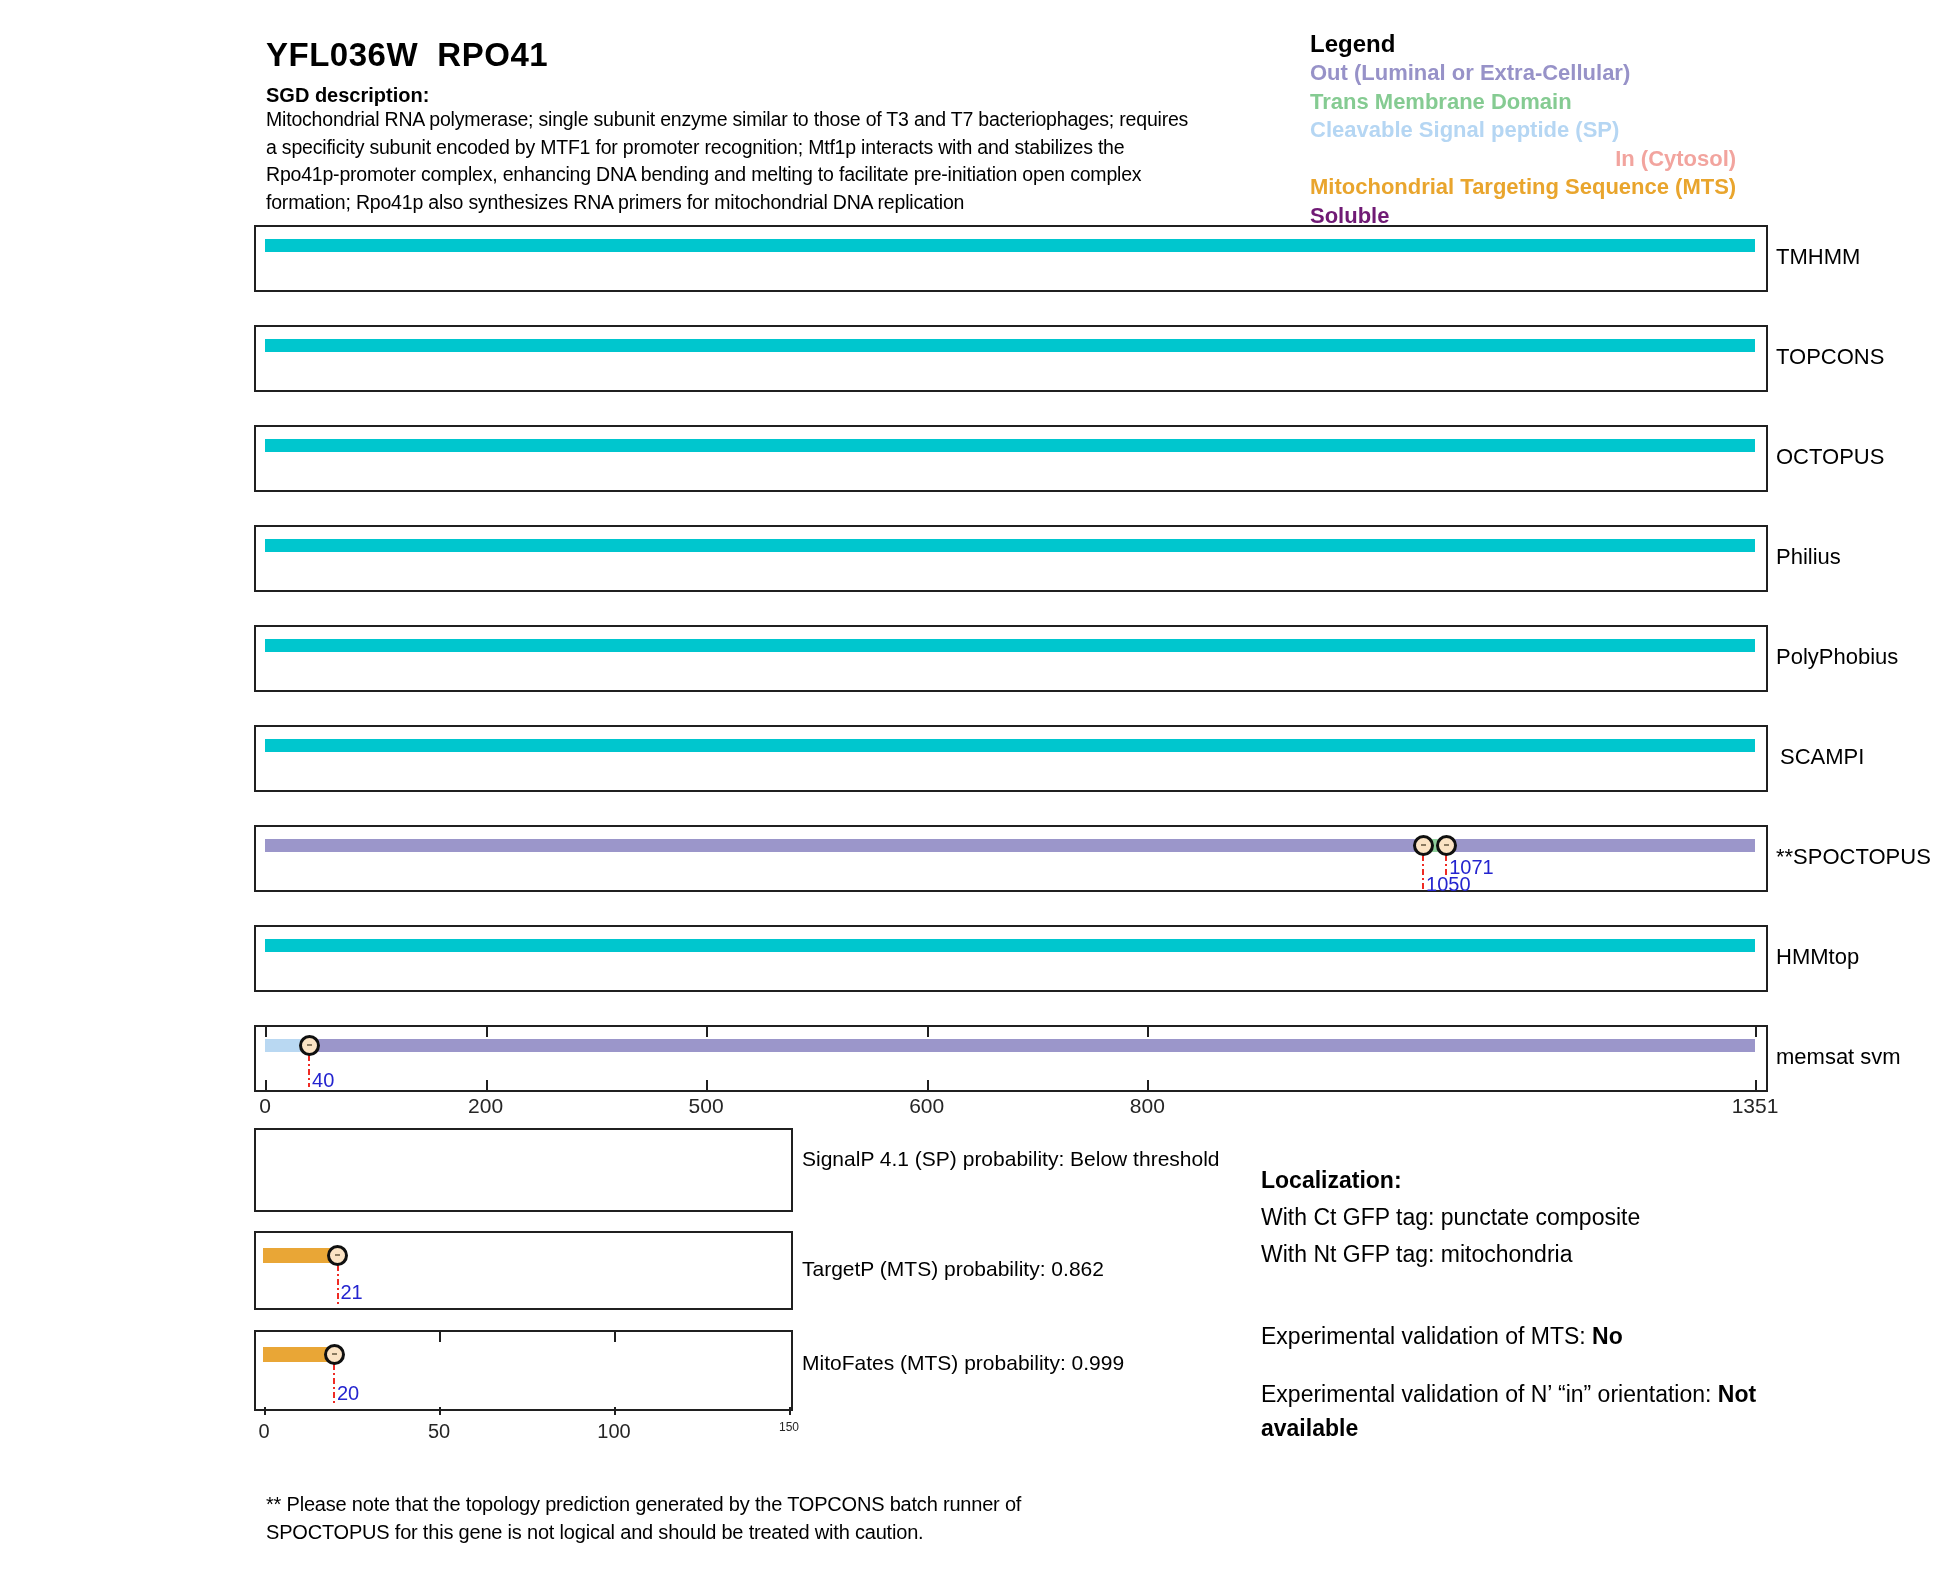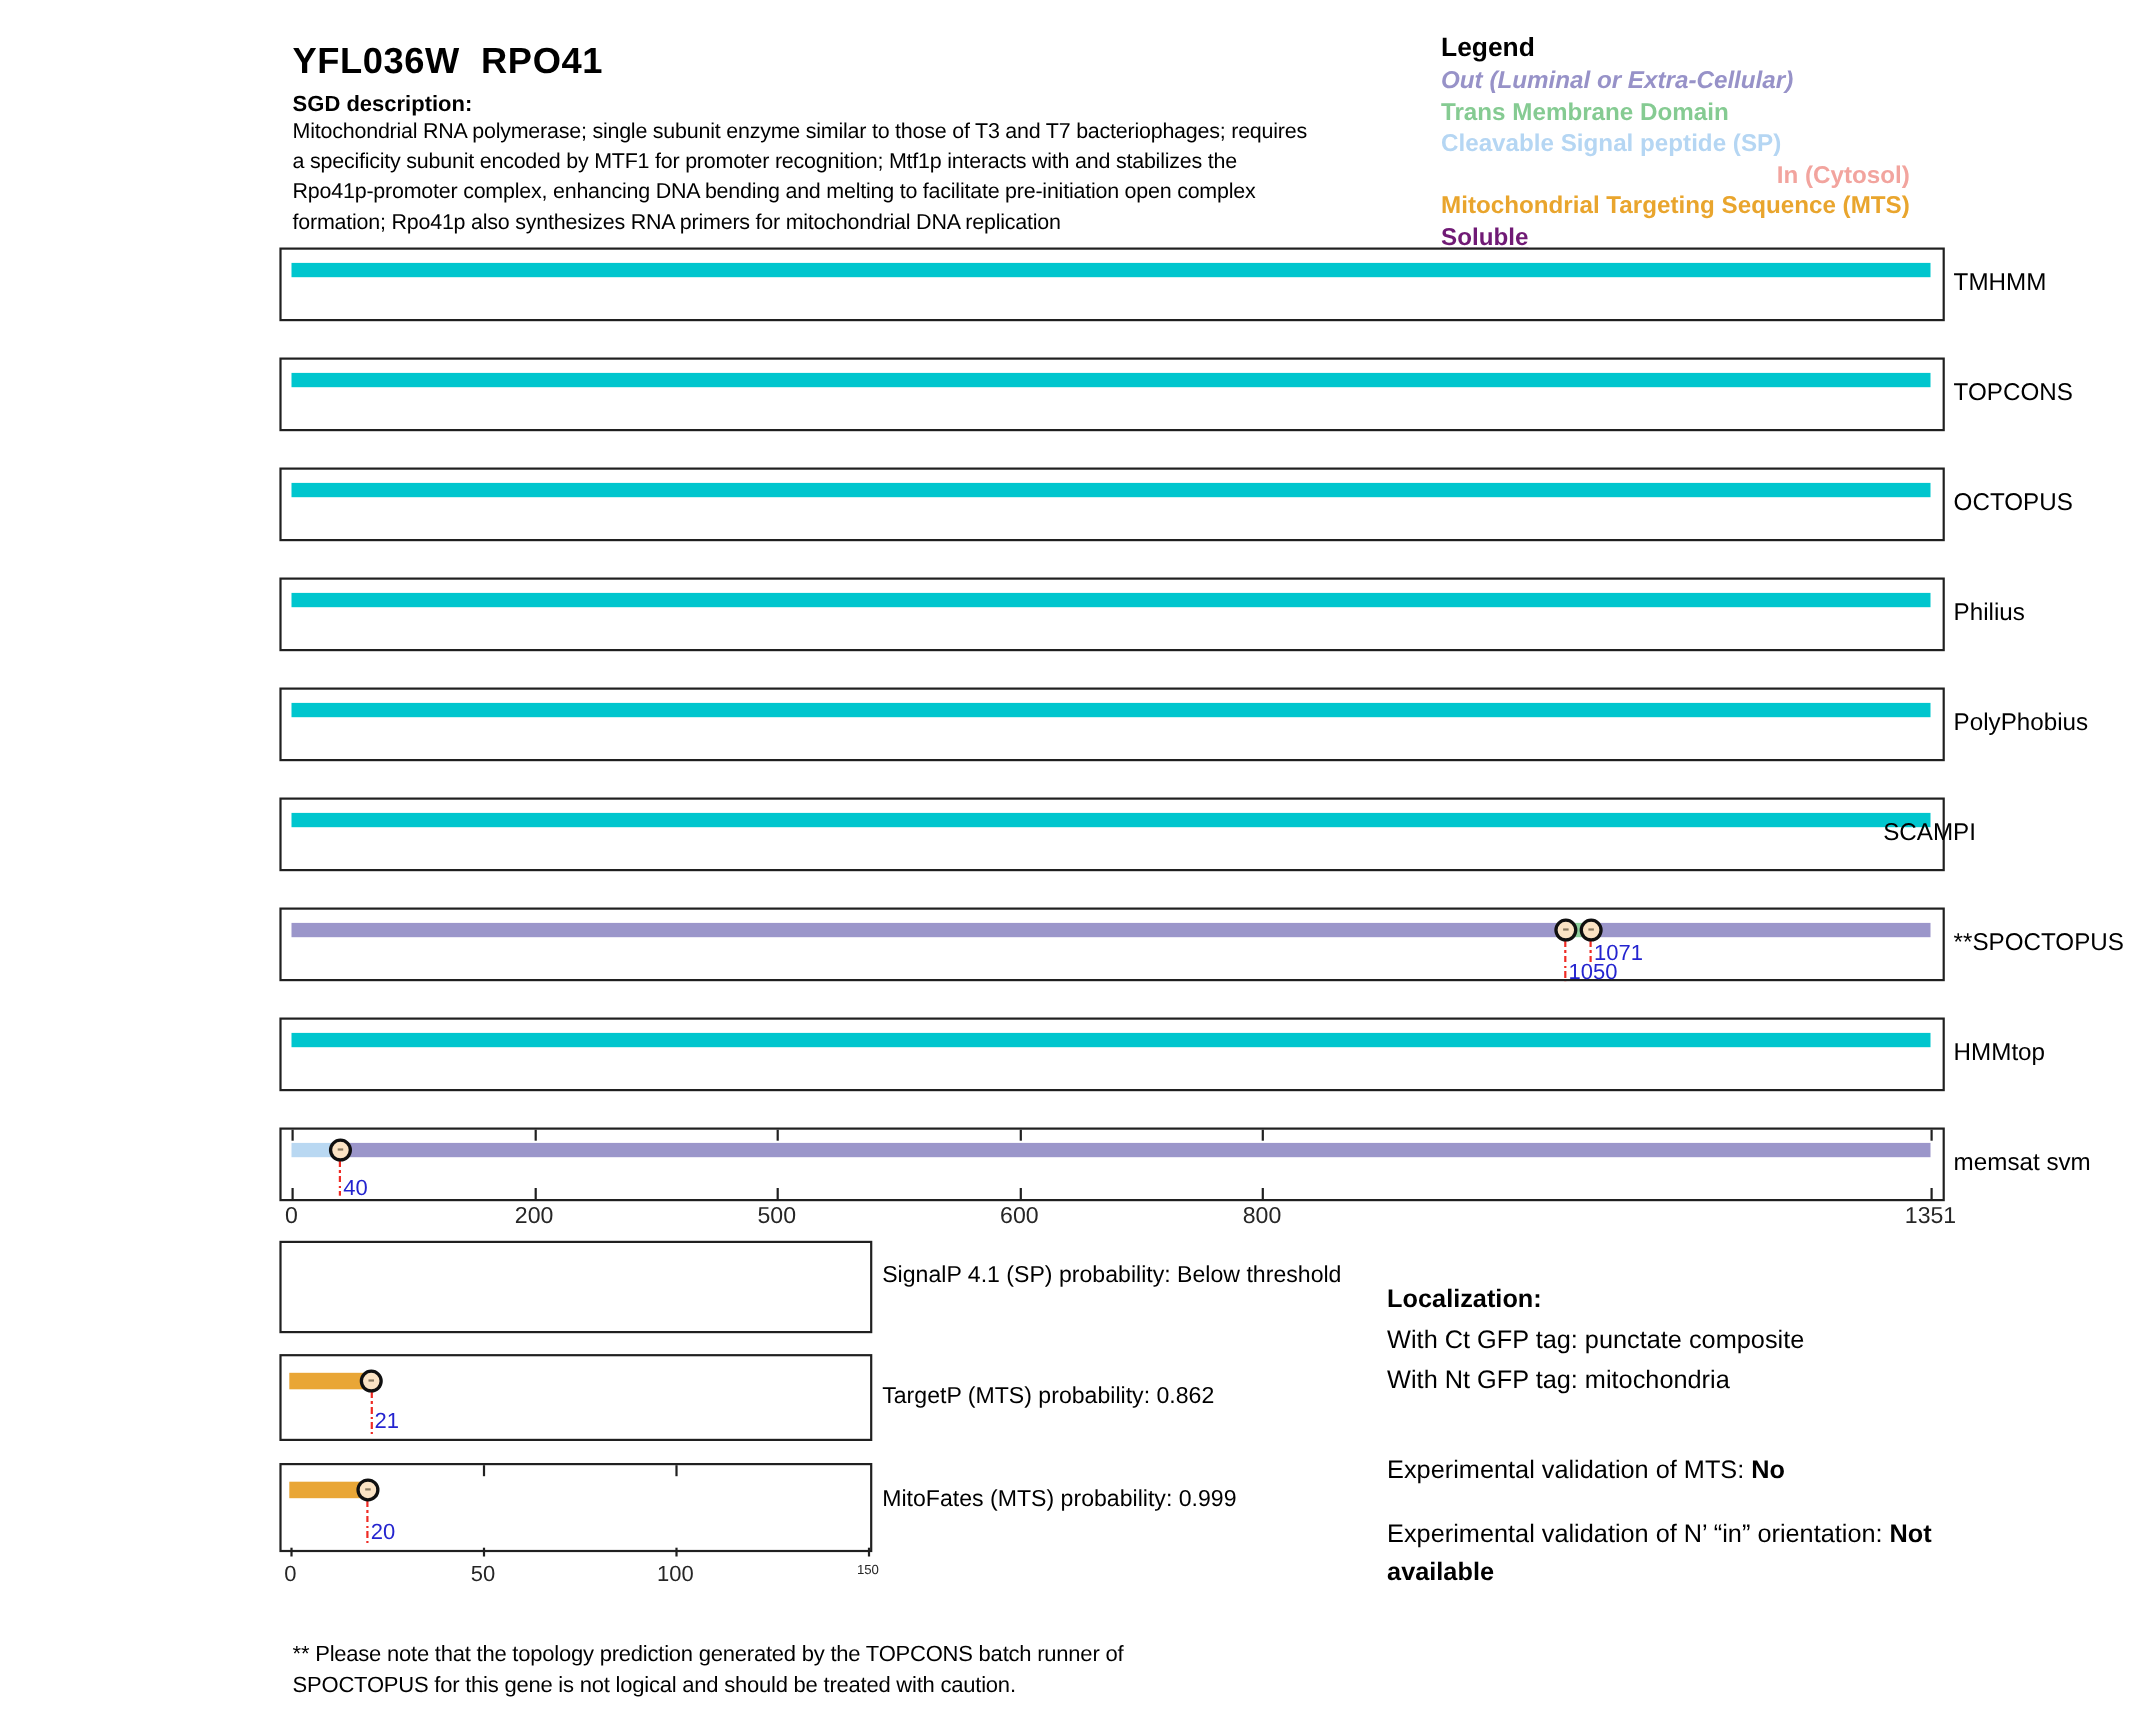--- a/index.html
+++ b/index.html
@@ -36,21 +36,21 @@
   <div class="abs sgd-label" style="left:266px;top:62px;">SGD description:</div>
   <div class="abs" style="left:266px;top:84px;" id="desc-block">
       <div class="desc-line">Mitochondrial RNA polymerase; single subunit enzyme similar to those of T3 and T7 bacteriophages; requires</div>
       <div class="desc-line">a specificity subunit encoded by MTF1 for promoter recognition; Mtf1p interacts with and stabilizes the</div>
       <div class="desc-line">Rpo41p-promoter complex, enhancing DNA bending and melting to facilitate pre-initiation open complex</div>
       <div class="desc-line">formation; Rpo41p also synthesizes RNA primers for mitochondrial DNA replication</div>
     </div>
 
   <div class="abs legend-title" style="left:1310px;top:8px;">Legend</div>
   <div class="abs" style="left:1310px;top:37px;" id="legend-block">
-      <div class="legend-item" style="color: rgb(151, 146, 200); font-style: italic;">Out (Luminal or Extra-Cellular)</div>
+      <div class="legend-item" style="color: rgb(151, 146, 200);">Out (Luminal or Extra-Cellular)</div>
       <div class="legend-item" style="color: rgb(133, 203, 146);">Trans Membrane Domain</div>
       <div class="legend-item" style="color: rgb(181, 214, 243);">Cleavable Signal peptide (SP)</div>
       <div class="legend-item" style="color: rgb(242, 164, 158); text-align: right;">In (Cytosol)</div>
       <div class="legend-item" style="color: rgb(233, 165, 45);">Mitochondrial Targeting Sequence (MTS)</div>
       <div class="legend-item" style="color: #701a75; text-decoration: underline;">Soluble</div>
     </div>
 
   <div id="tracks-area">
       <div class="track-box" style="left: 254px; top: 225px; width: 1510px; height: 63px;"></div>
       <div class="track-box" style="left: 254px; top: 325px; width: 1510px; height: 63px;"></div>
@@ -126,21 +126,21 @@
     <div class="track-label" style="left: 1776px; top: 243.5px;">TMHMM</div>
     <div class="bar-seg" style="left: 265px; top: 339px; width: 1490px; height: 13px; background: rgb(0, 198, 206);"></div>
     <div class="track-label" style="left: 1776px; top: 343.5px;">TOPCONS</div>
     <div class="bar-seg" style="left: 265px; top: 439px; width: 1490px; height: 13px; background: rgb(0, 198, 206);"></div>
     <div class="track-label" style="left: 1776px; top: 443.5px;">OCTOPUS</div>
     <div class="bar-seg" style="left: 265px; top: 539px; width: 1490px; height: 13px; background: rgb(0, 198, 206);"></div>
     <div class="track-label" style="left: 1776px; top: 543.5px;">Philius</div>
     <div class="bar-seg" style="left: 265px; top: 639px; width: 1490px; height: 13px; background: rgb(0, 198, 206);"></div>
     <div class="track-label" style="left: 1776px; top: 643.5px;">PolyPhobius</div>
     <div class="bar-seg" style="left: 265px; top: 739px; width: 1490px; height: 13px; background: rgb(0, 198, 206);"></div>
-    <div class="track-label" style="left: 1712px; top: 743.5px;">SCAMPI</div>
+    <div class="track-label" style="left: 1780px; top: 743.5px;">SCAMPI</div>
     <div class="bar-seg" style="left: 265px; top: 839px; width: 1158.03px; height: 13px; background: rgb(155, 150, 202);"></div>
     <div class="bar-seg" style="left: 1423.03px; top: 839px; width: 23.1606px; height: 13px; background: rgb(143, 207, 156);"></div>
     <div class="bar-seg" style="left: 1446.19px; top: 839px; width: 308.808px; height: 13px; background: rgb(155, 150, 202);"></div>
     <div class="red-line" style="left: 1422.03px; top: 854.5px; height: 37px;"></div>
     <div class="marker-circle" style="left: 1412.53px; top: 835px;">
       <div class="dash"></div>
     </div>
     <div class="pos-label" style="left: 1426.03px; top: 872.5px;">1050</div>
     <div class="red-line" style="left: 1445.19px; top: 854.5px; height: 20px;"></div>
     <div class="marker-circle" style="left: 1435.69px; top: 835px;">

